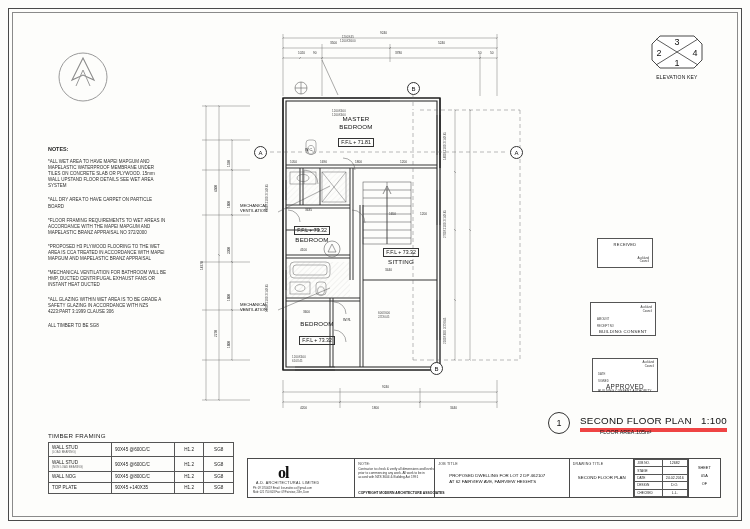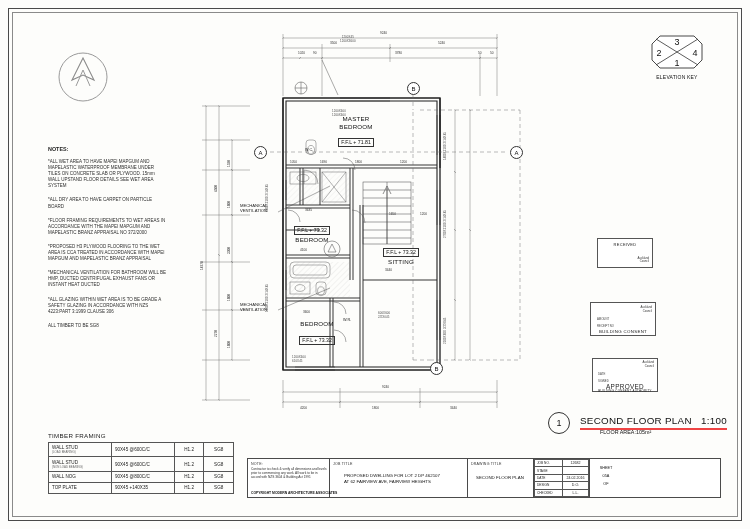--- a/index.html
+++ b/index.html
@@ -79,21 +79,21 @@
   #tb-meta td.v { text-align:center; font-size:3.6px; }
 
   .sheet-body { position:absolute; left:0; top:5px; width:100%; text-align:center;
                 font-size:3.8px; line-height:8px; color:#111; }
 
   
   #plan-title { position:absolute; left:548px; top:412px; }
   #plan-title .circ { position:absolute; left:0; top:0; width:22px; height:22px;
         border:1px solid #333; border-radius:50%; text-align:center; line-height:21px; font-size:9px; color:#111;}
   #plan-title .main { position:absolute; left:32px; top:3px; font-size:9.8px; color:#111;
-        border-bottom:2px solid #ef4444; padding-bottom:2px; white-space:nowrap; letter-spacing:.3px;}
+        border-bottom:4px solid #ef4444; padding-bottom:2px; white-space:nowrap; letter-spacing:.3px;}
   #plan-title .sub  { position:absolute; left:52px; top:17px; font-size:5.4px; color:#111; white-space:nowrap;}
 
   
   #elev-key { position:absolute; left:646px; top:28px; width:62px; }
   #elev-key .label { position:absolute; left:-3px; top:46px; width:68px; text-align:center;
         font-size:5px; color:#111; letter-spacing:.2px;}
 
   
   #north { position:absolute; left:56px; top:50px; width:54px; height:54px; }
 
@@ -489,20 +489,28 @@
     <div class="circ">1</div>
     <div class="main">
       <span>SECOND FLOOR PLAN</span>
       &nbsp;&nbsp;<span>1:100</span>
     </div>
     <div class="sub">FLOOR AREA:105m²</div>
   </div>
 
   <div id="titleblock">
 
+    <div class="tb-cell" id="tb-logo">
+      <div class="logo-mark">ol</div>
+      <div class="logo-name">A.D. ARCHITECTURAL LIMITED</div>
+      <div class="logo-contact">
+        <span>Ph:   09 1700019    Email: live-matter.co@gmail.com</span><br>
+        <span>Mob: 021 750 603    Fax:  09 Fairview, 20hr, Dore</span>
+      </div>
+    </div>
 
     <div class="tb-cell" id="tb-note">
       <div class="tb-label">NOTE:</div>
       <div class="note-body">Contractor to check &amp; verify all dimensions and levels prior to commencing any work. All work to be in accord with NZS 3604 &amp; Building Act 1991</div>
       <div class="copyright">COPYRIGHT MODERN ARCHITECTURE ASSOCIATES</div>
     </div>
 
     <div class="tb-cell" id="tb-job">
       <div class="tb-label">JOB TITLE</div>
       <div class="job-body">

